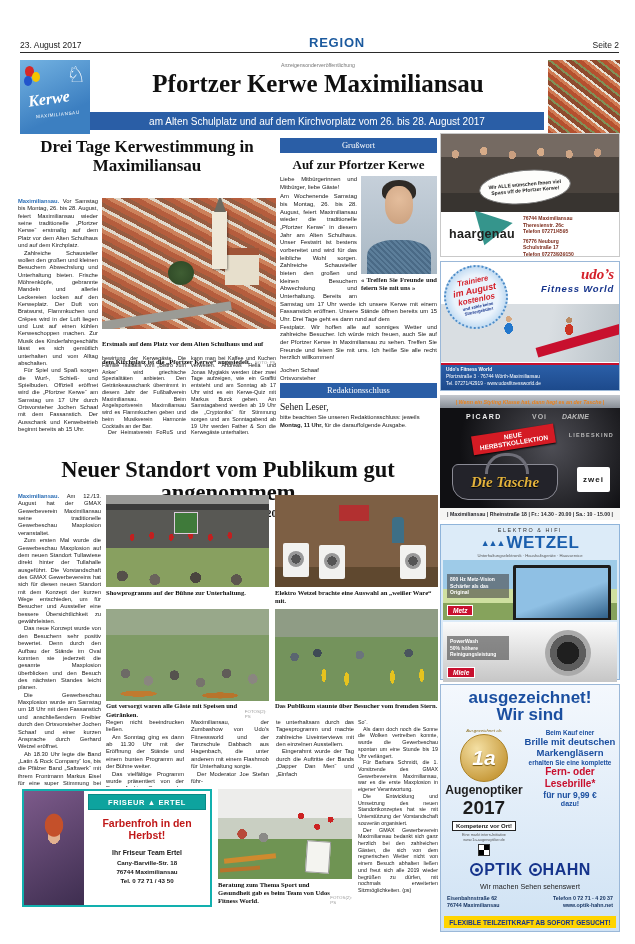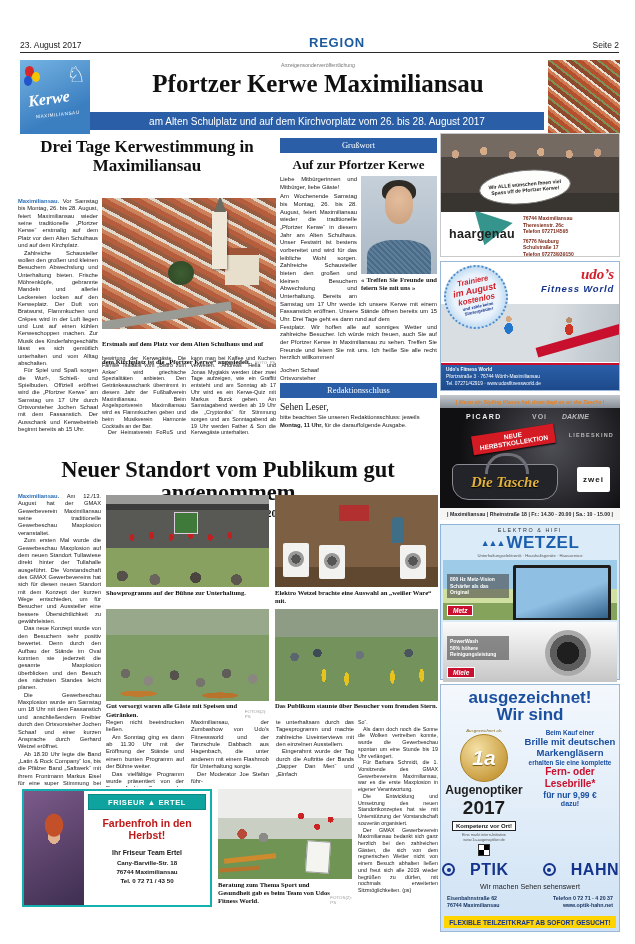--- a/index.html
+++ b/index.html
@@ -168,21 +168,21 @@
             text-shadow:0 1px 1px #7a5a10;border:1px solid #ab8226;}
   .b-opt{font-weight:bold;font-size:12px;color:#1d1d1d;}
   .b-year{font-weight:bold;font-size:19px;color:#1d1d1d;}
   .b-box{border:1px solid #222;font-weight:bold;font-size:6px;margin:2px 8px;padding:1px 0;background:#fff;}
   .b-small{font-size:3.8px;color:#555;line-height:1.3;}
   .qr{width:10px;height:10px;margin:1px auto 0;border:1px solid #333;
       background:conic-gradient(#000 25%,#fff 0 50%,#000 0 75%,#fff 0);}
   .o-promo{flex:1;color:#1b4fa0;text-align:center;line-height:1.18;padding-top:1px;font-weight:bold;}
   .p1{font-size:6.4px;} .p2{font-size:9.5px;} .p3{font-size:6.4px;}
   .p4{font-size:10px;color:#c8102e;} .p5{font-size:8.5px;} .p6{font-size:7px;}
-  .o-logo{display:flex;align-items:center;justify-content:space-between;margin-top:5px;color:#16348c;font-weight:bold;font-size:16px;letter-spacing:.5px;}
+  .o-logo{display:flex;align-items:center;justify-content:center;margin-top:5px;color:#16348c;font-weight:bold;font-size:16px;letter-spacing:.5px;}
   .eye{width:13px;height:13px;border-radius:50%;border:2.5px solid #16348c;position:relative;margin:0 1px;box-sizing:border-box;}
   .eye::after{content:"";position:absolute;left:2.5px;top:2.5px;width:4px;height:4px;border-radius:50%;background:#16348c;}
   .o-slogan{text-align:center;font-size:7.2px;color:#222;margin-top:3px;}
   .o-addr{display:flex;justify-content:space-between;font-size:5.3px;font-weight:bold;color:#12305e;padding:4px 6px 0;line-height:1.4;}
   .o-addr .right{text-align:right;}
   .o-job{position:absolute;left:3px;right:3px;bottom:3px;background:#ffd400;color:#16348c;font-weight:bold;font-size:6.6px;text-align:center;padding:2.5px 0;}
 
   
   #maxp{position:absolute;left:18px;top:447px;width:420px;height:494px;}
   #maxp .mp-head{font-size:22.5px;text-align:center;font-weight:600;line-height:1;margin-top:12px;}

